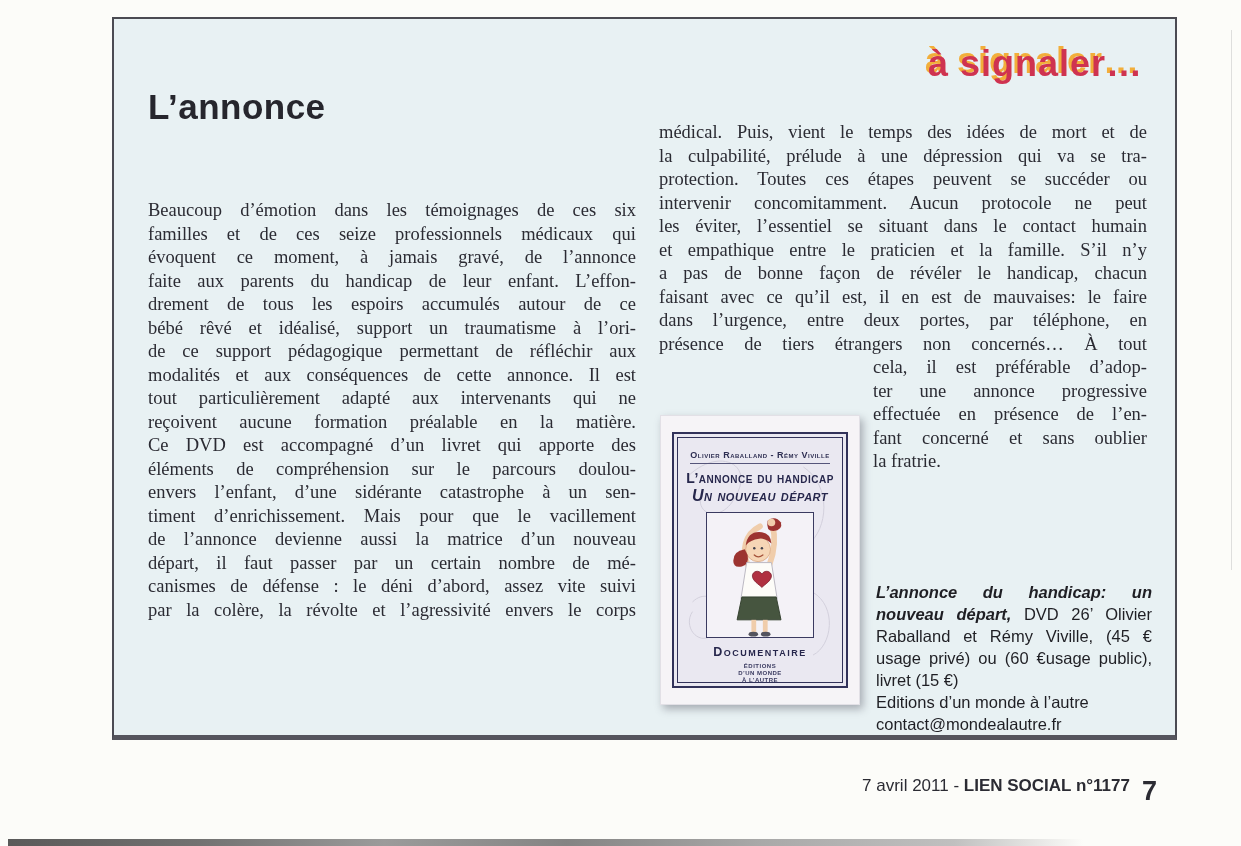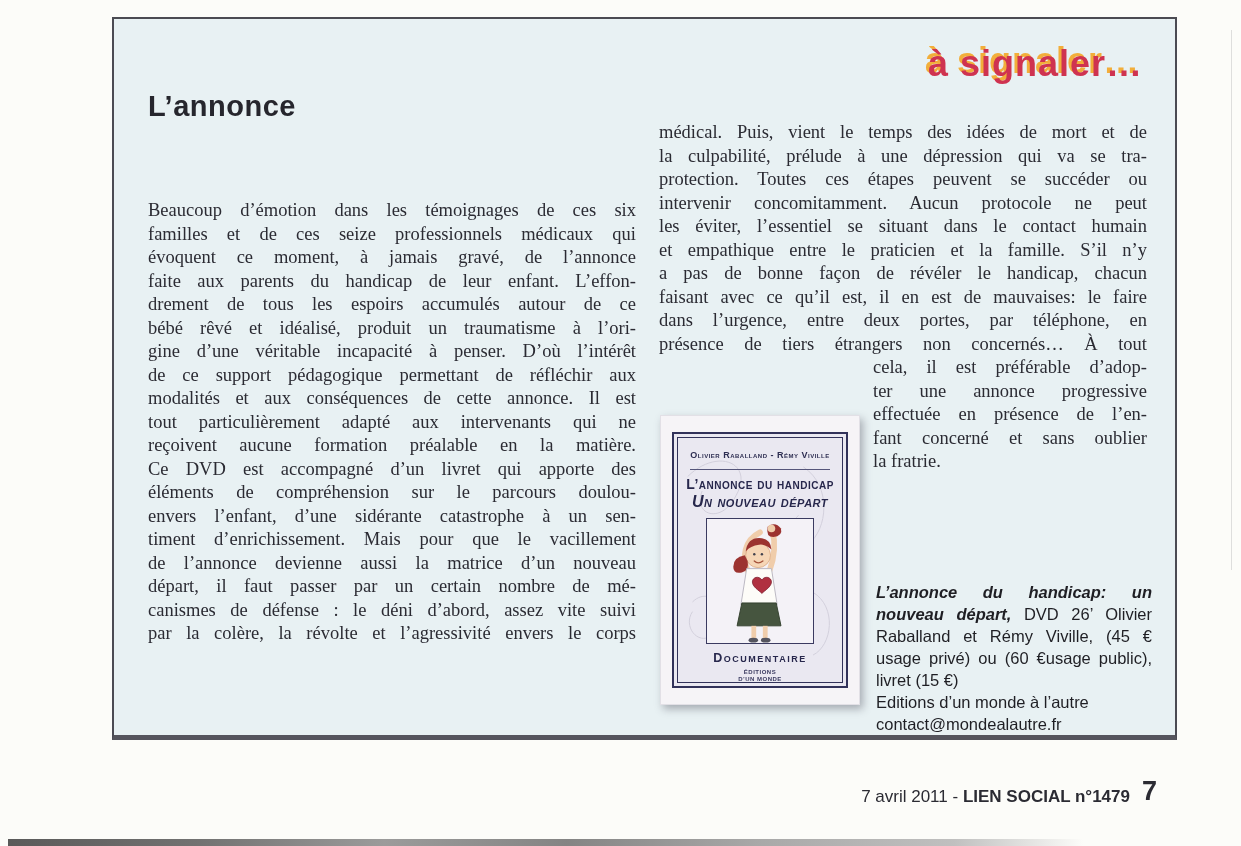--- a/index.html
+++ b/index.html
@@ -21,21 +21,21 @@
   
   .signaler{
     position:absolute;top:24px;right:32px;
     font-size:36px;font-weight:600;letter-spacing:1px;
     color:#cf3350;
     text-shadow:-3px -3px 0 #f2ae3a;
   }
   
   .article-title{
     position:absolute;left:34px;top:64px;
-    font-size:29px;line-height:47px;font-weight:600;
+    font-size:35px;line-height:47px;font-weight:600;
     color:#26262d;letter-spacing:0.5px;
   }
   
   .bline{
     font-family:"Liberation Serif","DejaVu Serif",serif;
     font-size:18.5px;line-height:23.5px;color:#2b2b33;
     text-align:justify;text-align-last:justify;
     white-space:normal;
   }
   .col-left{position:absolute;left:34px;top:180px;width:488px;}
@@ -56,21 +56,21 @@
   }
   .cover-inner{
     position:absolute;inset:3px;border:1px solid #32325a;
     display:flex;flex-direction:column;align-items:center;
     overflow:hidden;
   }
   .cover-sketch{position:absolute;inset:0;opacity:.5;}
   .cover-authors{
     margin-top:12px;font-size:9px;font-weight:bold;color:#2e2e52;
     font-variant:small-caps;letter-spacing:.5px;white-space:nowrap;
-    border-bottom:1px solid #55557a;padding-bottom:9px;z-index:2;
+    border-bottom:1px solid #55557a;padding-bottom:3px;z-index:2;
   }
   .cover-title{
     margin-top:6px;font-size:14px;font-weight:bold;color:#27274c;
     font-variant:small-caps;letter-spacing:.5px;z-index:2;white-space:nowrap;
   }
   .cover-subtitle{
     margin-top:1px;font-size:16px;font-weight:bold;font-style:italic;
     color:#27274c;font-variant:small-caps;letter-spacing:.5px;z-index:2;
   }
   .cover-illus{
@@ -89,21 +89,21 @@
   
   .caption{
     position:absolute;left:762px;top:562px;width:276px;
     font-size:16.5px;line-height:22px;color:#1f1f24;
   }
   .caption .lead{text-align:justify;}
   .bi{font-weight:bold;font-style:italic;}
   
   .footer{
     position:absolute;top:776px;right:84px;
-    display:flex;align-items:flex-end;color:#2b2b33;font-size:17px;
+    display:flex;align-items:flex-start;color:#2b2b33;font-size:17px;
   }
   .footer .mag{font-weight:bold;white-space:pre;}
   .footer .date{white-space:pre;}
   .footer .pageno{font-size:27px;font-weight:bold;margin-left:12px;}
   
   .scan-bar{
     position:absolute;left:8px;top:839px;width:1075px;height:7px;
     background:linear-gradient(to right,#3d3d3d 0%,#5a5a5a 18%,#8a8a8a 35%,#6f6f6f 52%,#9a9a9a 70%,#b5b5b5 88%,rgba(200,200,200,0) 100%);
     opacity:.85;
   }
@@ -122,22 +122,21 @@
   <div class="article-title">
     <div>L’annonce</div>
   </div>
 
   <div class="col-left">
       <div class="bline">Beaucoup d’émotion dans les témoignages de ces six</div>
       <div class="bline">familles et de ces seize professionnels médicaux qui</div>
       <div class="bline">évoquent ce moment, à jamais gravé, de l’annonce</div>
       <div class="bline">faite aux parents du handicap de leur enfant. L’effon-</div>
       <div class="bline">drement de tous les espoirs accumulés autour de ce</div>
-      <div class="bline">bébé rêvé et idéalisé, produit un traumatisme à l’ori-</div>
-      <div class="bline">gine d’une véritable incapacité à penser. D’où l’intérêt</div>
+      <div class="bline">bébé rêvé et idéalisé, support un traumatisme à l’ori-</div>
       <div class="bline">de ce support pédagogique permettant de réfléchir aux</div>
       <div class="bline">modalités et aux conséquences de cette annonce. Il est</div>
       <div class="bline">tout particulièrement adapté aux intervenants qui ne</div>
       <div class="bline">reçoivent aucune formation préalable en la matière.</div>
       <div class="bline">Ce DVD est accompagné d’un livret qui apporte des</div>
       <div class="bline">éléments de compréhension sur le parcours doulou-</div>
       <div class="bline">envers l’enfant, d’une sidérante catastrophe à un sen-</div>
       <div class="bline">timent d’enrichissement. Mais pour que le vacillement</div>
       <div class="bline">de l’annonce devienne aussi la matrice d’un nouveau</div>
       <div class="bline">départ, il faut passer par un certain nombre de mé-</div>
@@ -223,18 +222,18 @@
   <div class="caption">
     <div class="lead"><span class="bi">L’annonce du handicap: un nouveau départ,</span><span> DVD 26’ Olivier Raballand et Rémy Viville, (45 € usage privé) ou (60 €usage public), livret (15 €)</span></div>
     <div>Editions d’un monde à l’autre</div>
     <div>contact@mondealautre.fr</div>
   </div>
 
 </div>
 
 <div class="footer">
   <span class="date">7 avril 2011 - </span>
-  <span class="mag">LIEN SOCIAL n°1479</span>
+  <span class="mag">LIEN SOCIAL n°1177</span>
   <span class="pageno">7</span>
 </div>
 
 <div class="scan-bar"></div>
 <div class="scan-edge"></div>
 
 </body></html>

